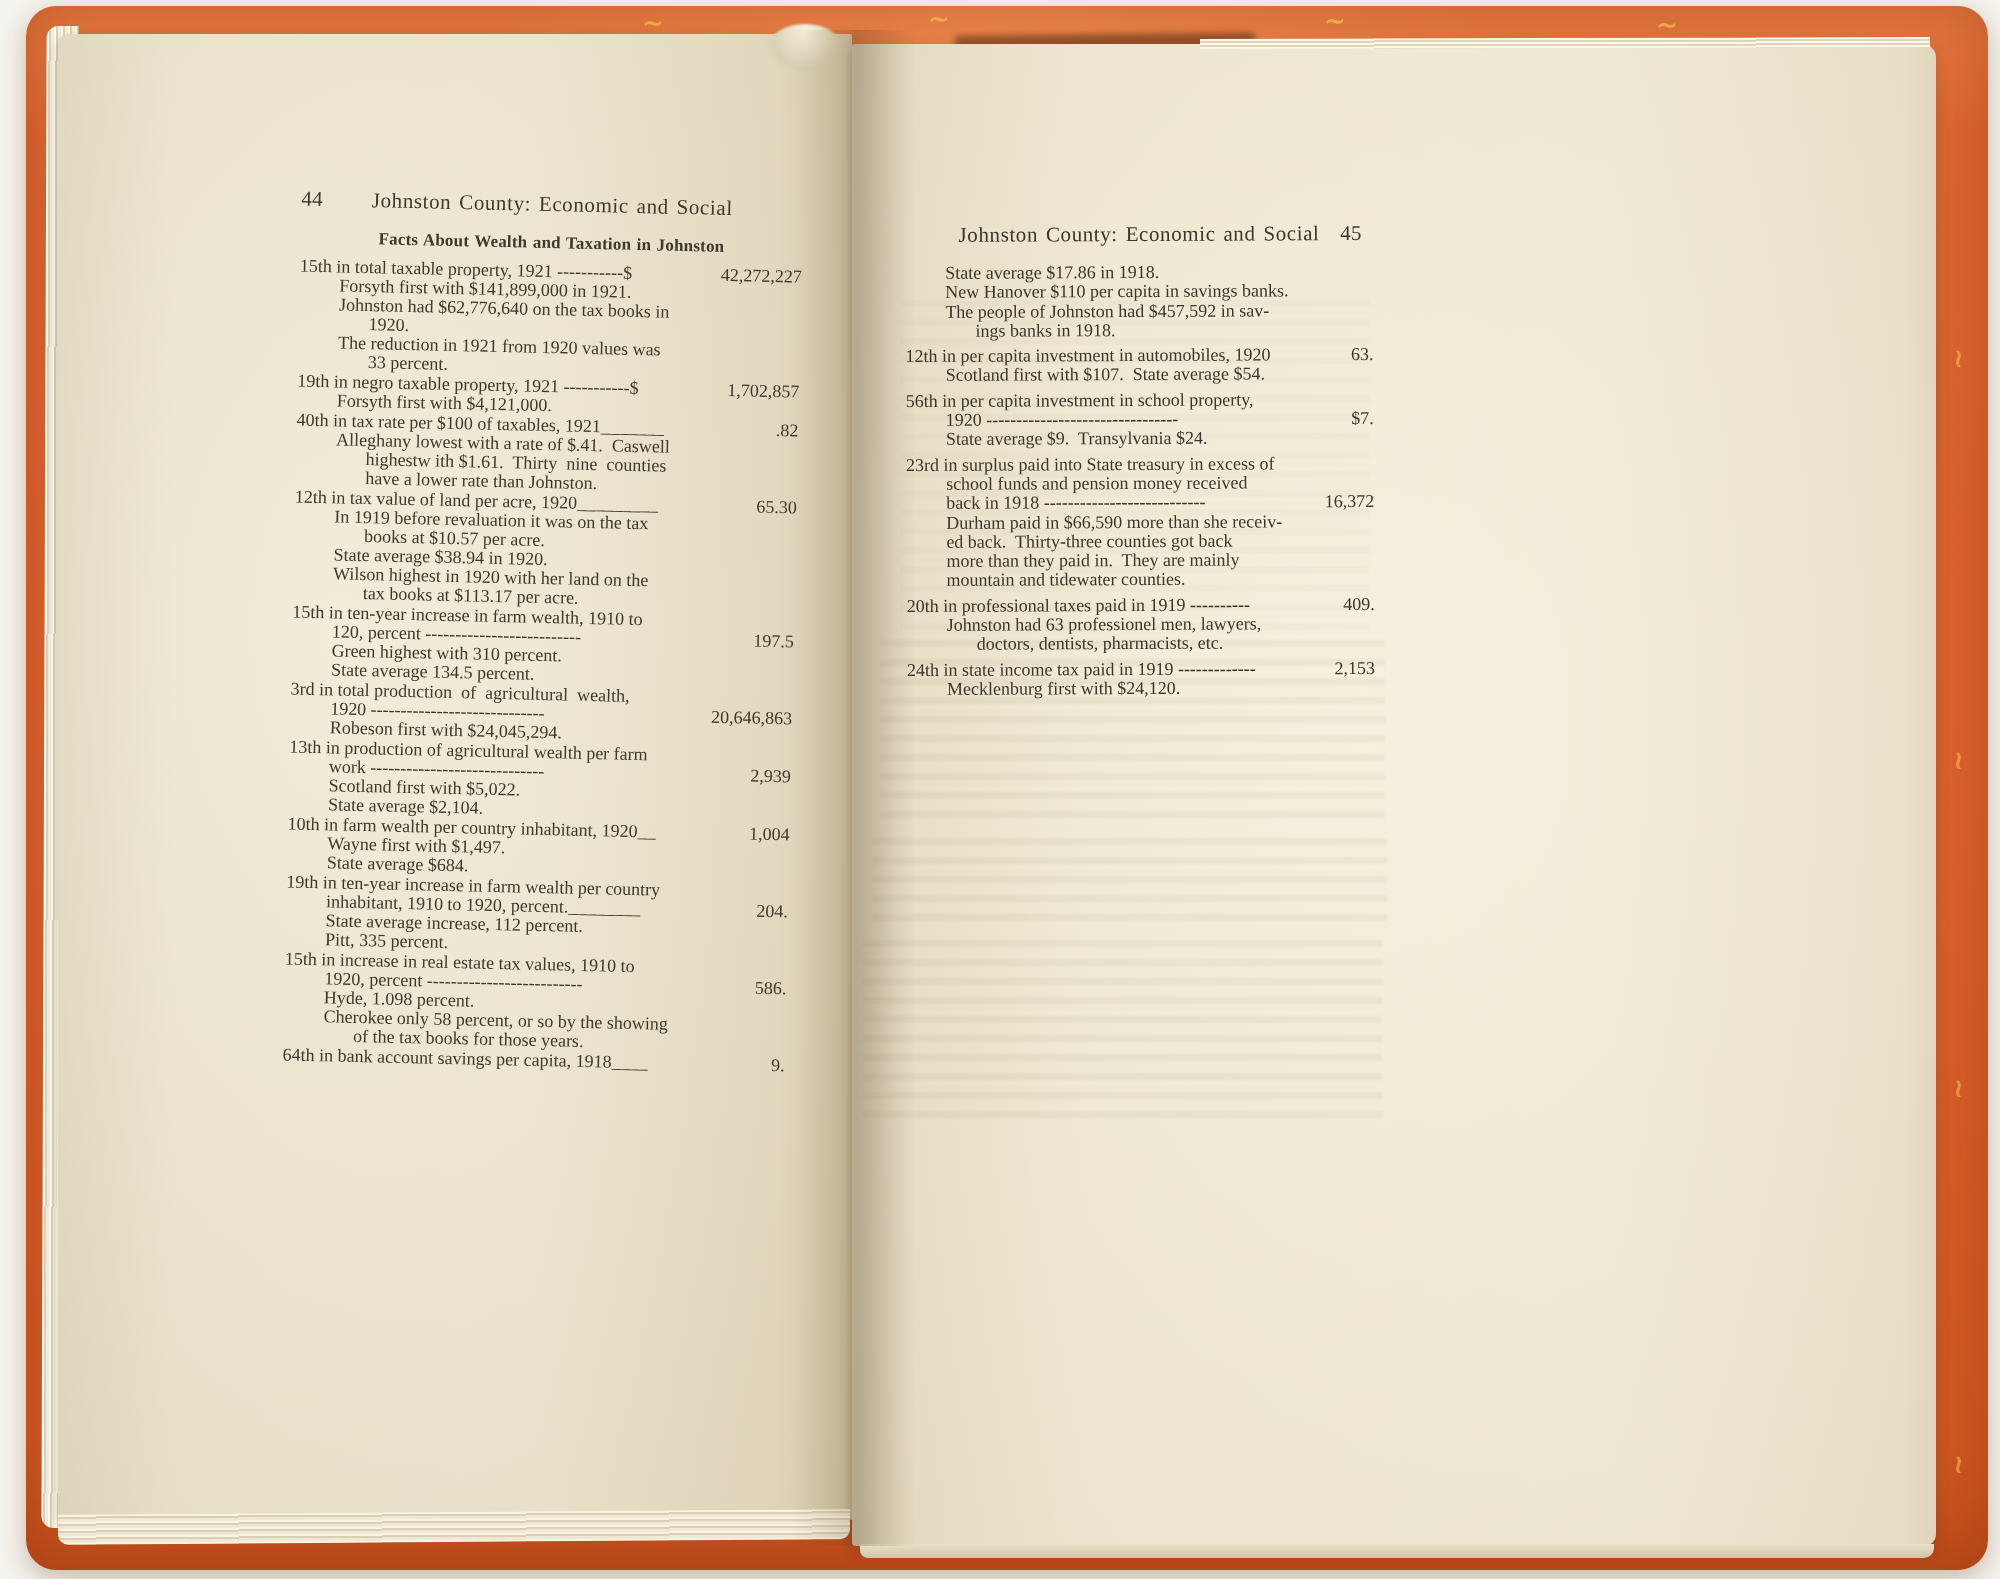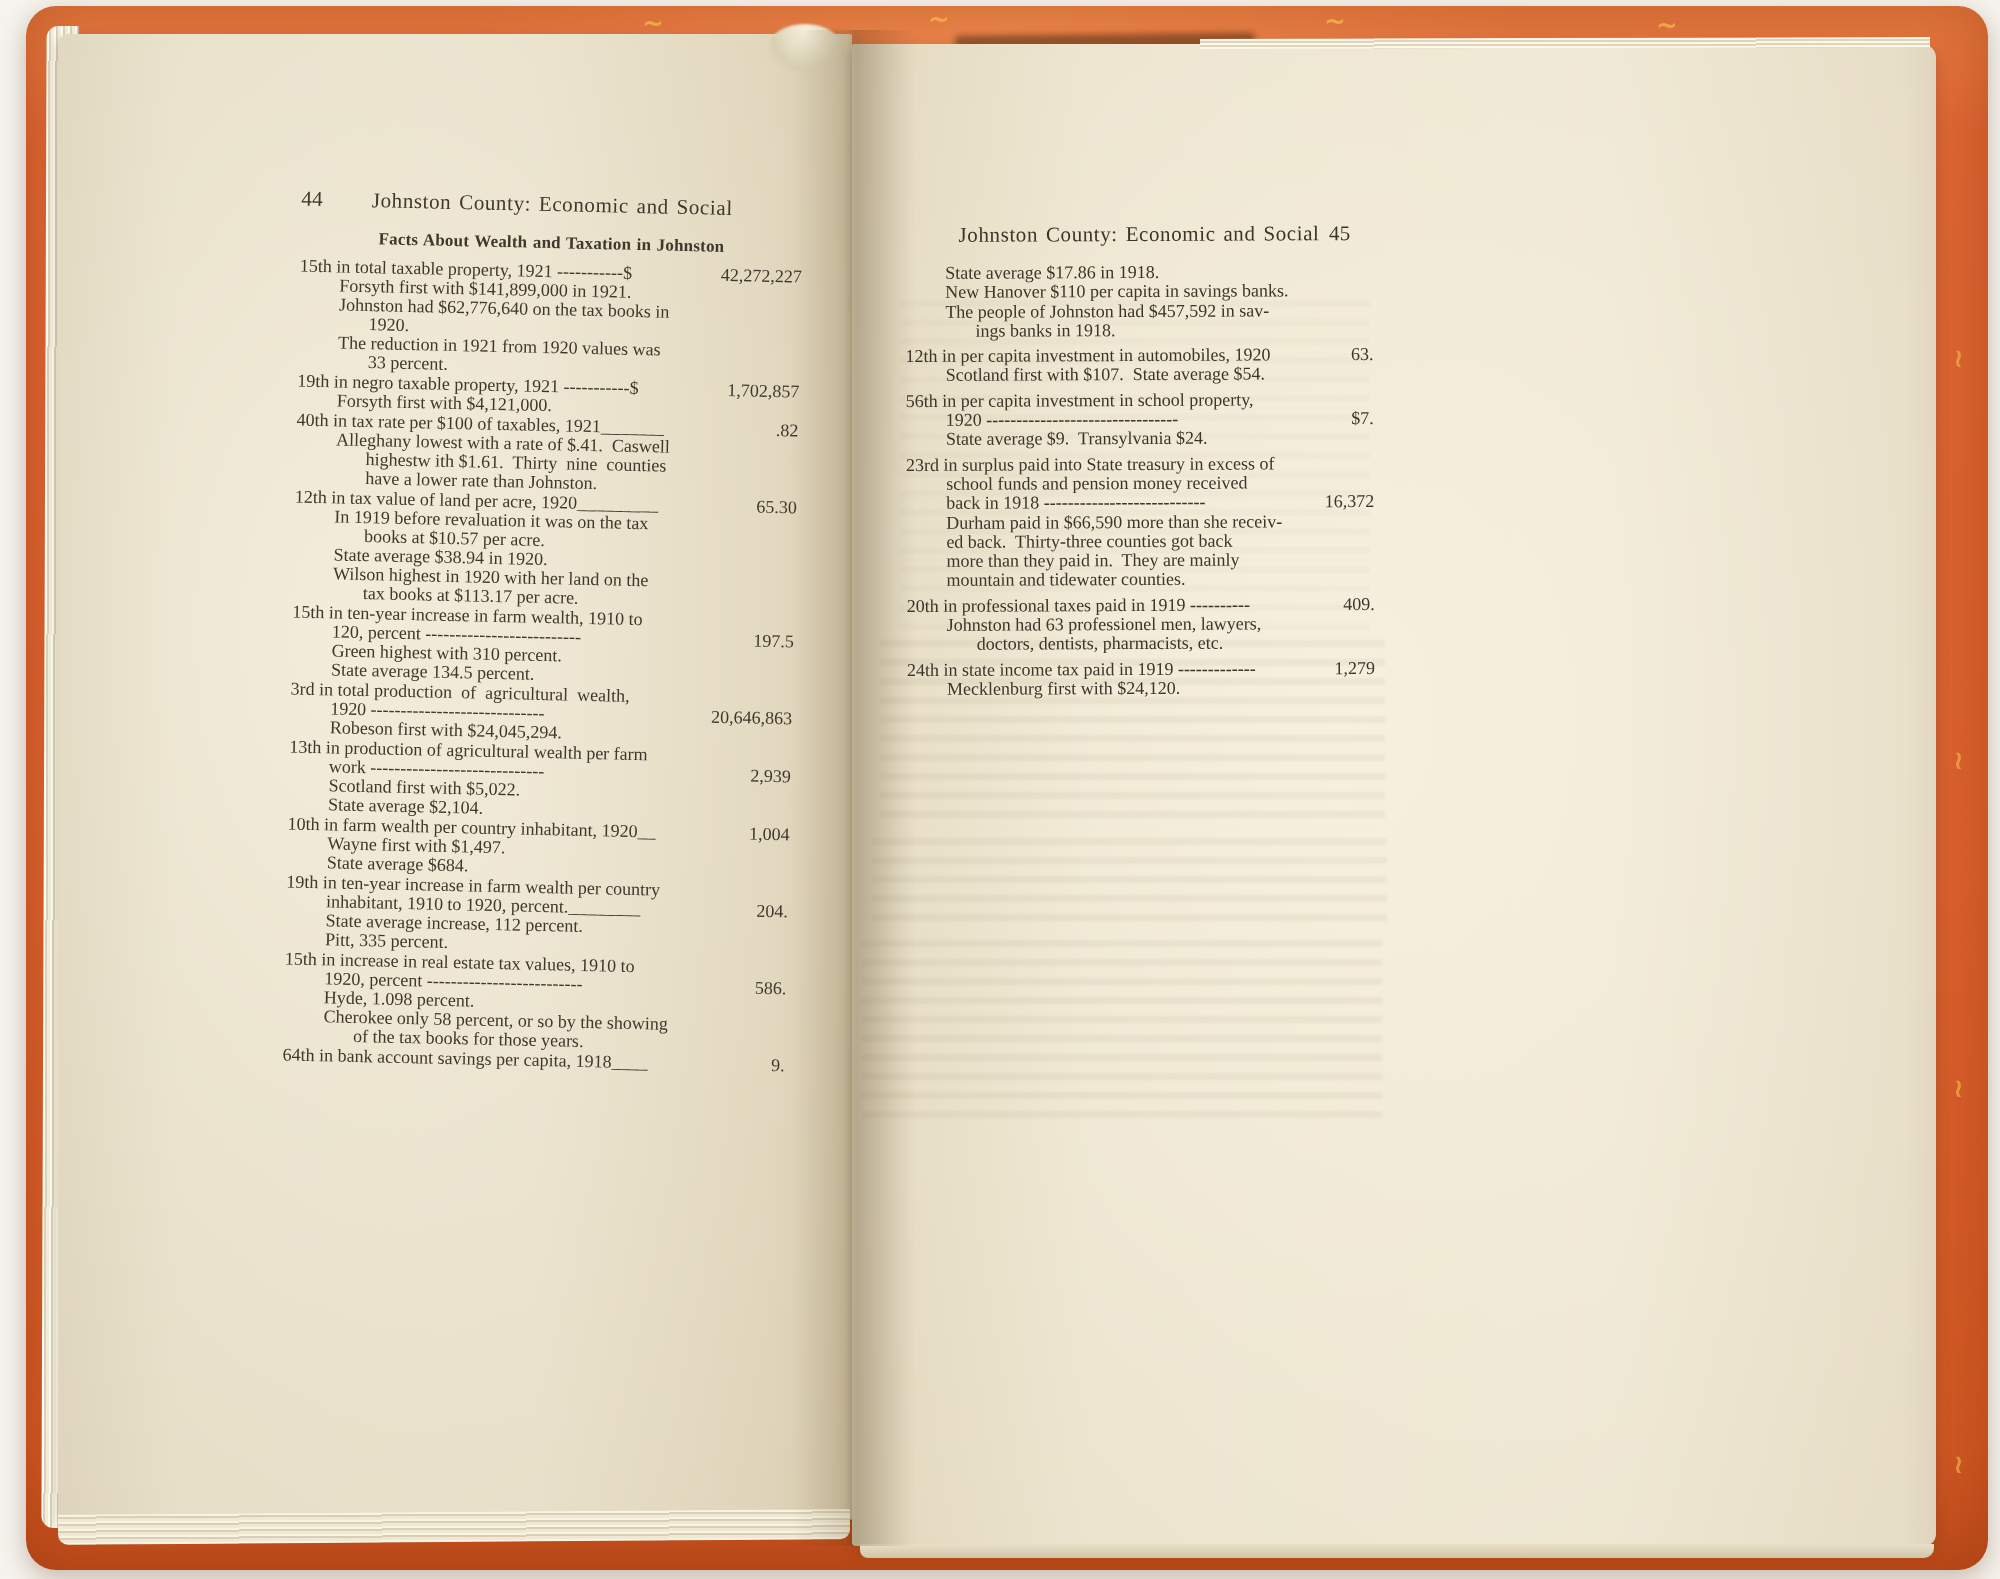--- a/index.html
+++ b/index.html
@@ -76,21 +76,21 @@
   .b1{left:880px;top:640px;width:505px;height:180px;}
   .b2{left:872px;top:838px;width:515px;height:85px;}
   .b3{left:862px;top:940px;width:520px;height:190px;}
   
   .text-left{position:absolute;left:292px;top:192px;width:502px;color:#3e382d;
     transform:rotate(1.25deg);}
   .text-right{position:absolute;left:906px;top:222px;width:468px;color:#3b352b;
     transform:rotate(-0.25deg);}
   .page-header{display:flex;align-items:baseline;font-size:21px;margin-bottom:16px;letter-spacing:.3px;}
   .page-header .num{flex:0 0 44px;}
-  .page-header .num.rt{text-align:left;}
+  .page-header .num.rt{text-align:center;}
   .page-header .spacer{flex:0 0 44px;}
   .page-header .title{flex:1;text-align:center;letter-spacing:.6px;word-spacing:2px;}
   .section-heading{font-weight:bold;font-size:17px;text-align:center;margin:0 0 9px 0;
     letter-spacing:.2px;word-spacing:1px;}
   .entry{margin:0;}
   .text-left  .entry + .entry{margin-top:1px;}
   .text-right .entry + .entry{margin-top:6px;}
   .bline{display:flex;align-items:baseline;font-size:18px;line-height:19px;}
   .text-right .bline{line-height:19.3px;}
   .bline .txt{flex:1 1 auto;white-space:pre-wrap;}
@@ -372,21 +372,21 @@
           <div class="bline i1">
             <div class="txt">Johnston had 63 professionel men, lawyers,</div>
           </div>
           <div class="bline i2">
             <div class="txt">doctors, dentists, pharmacists, etc.</div>
           </div>
         </div>
         <div class="entry">
           <div class="bline">
             <div class="txt">24th in state income tax paid in 1919 -------------</div>
-            <div class="val">1,279</div>
+            <div class="val">2,153</div>
           </div>
           <div class="bline i1">
             <div class="txt">Mecklenburg first with $24,120.</div>
           </div>
         </div>
       </div>
   </div>
 </div>
 
 </body></html>

